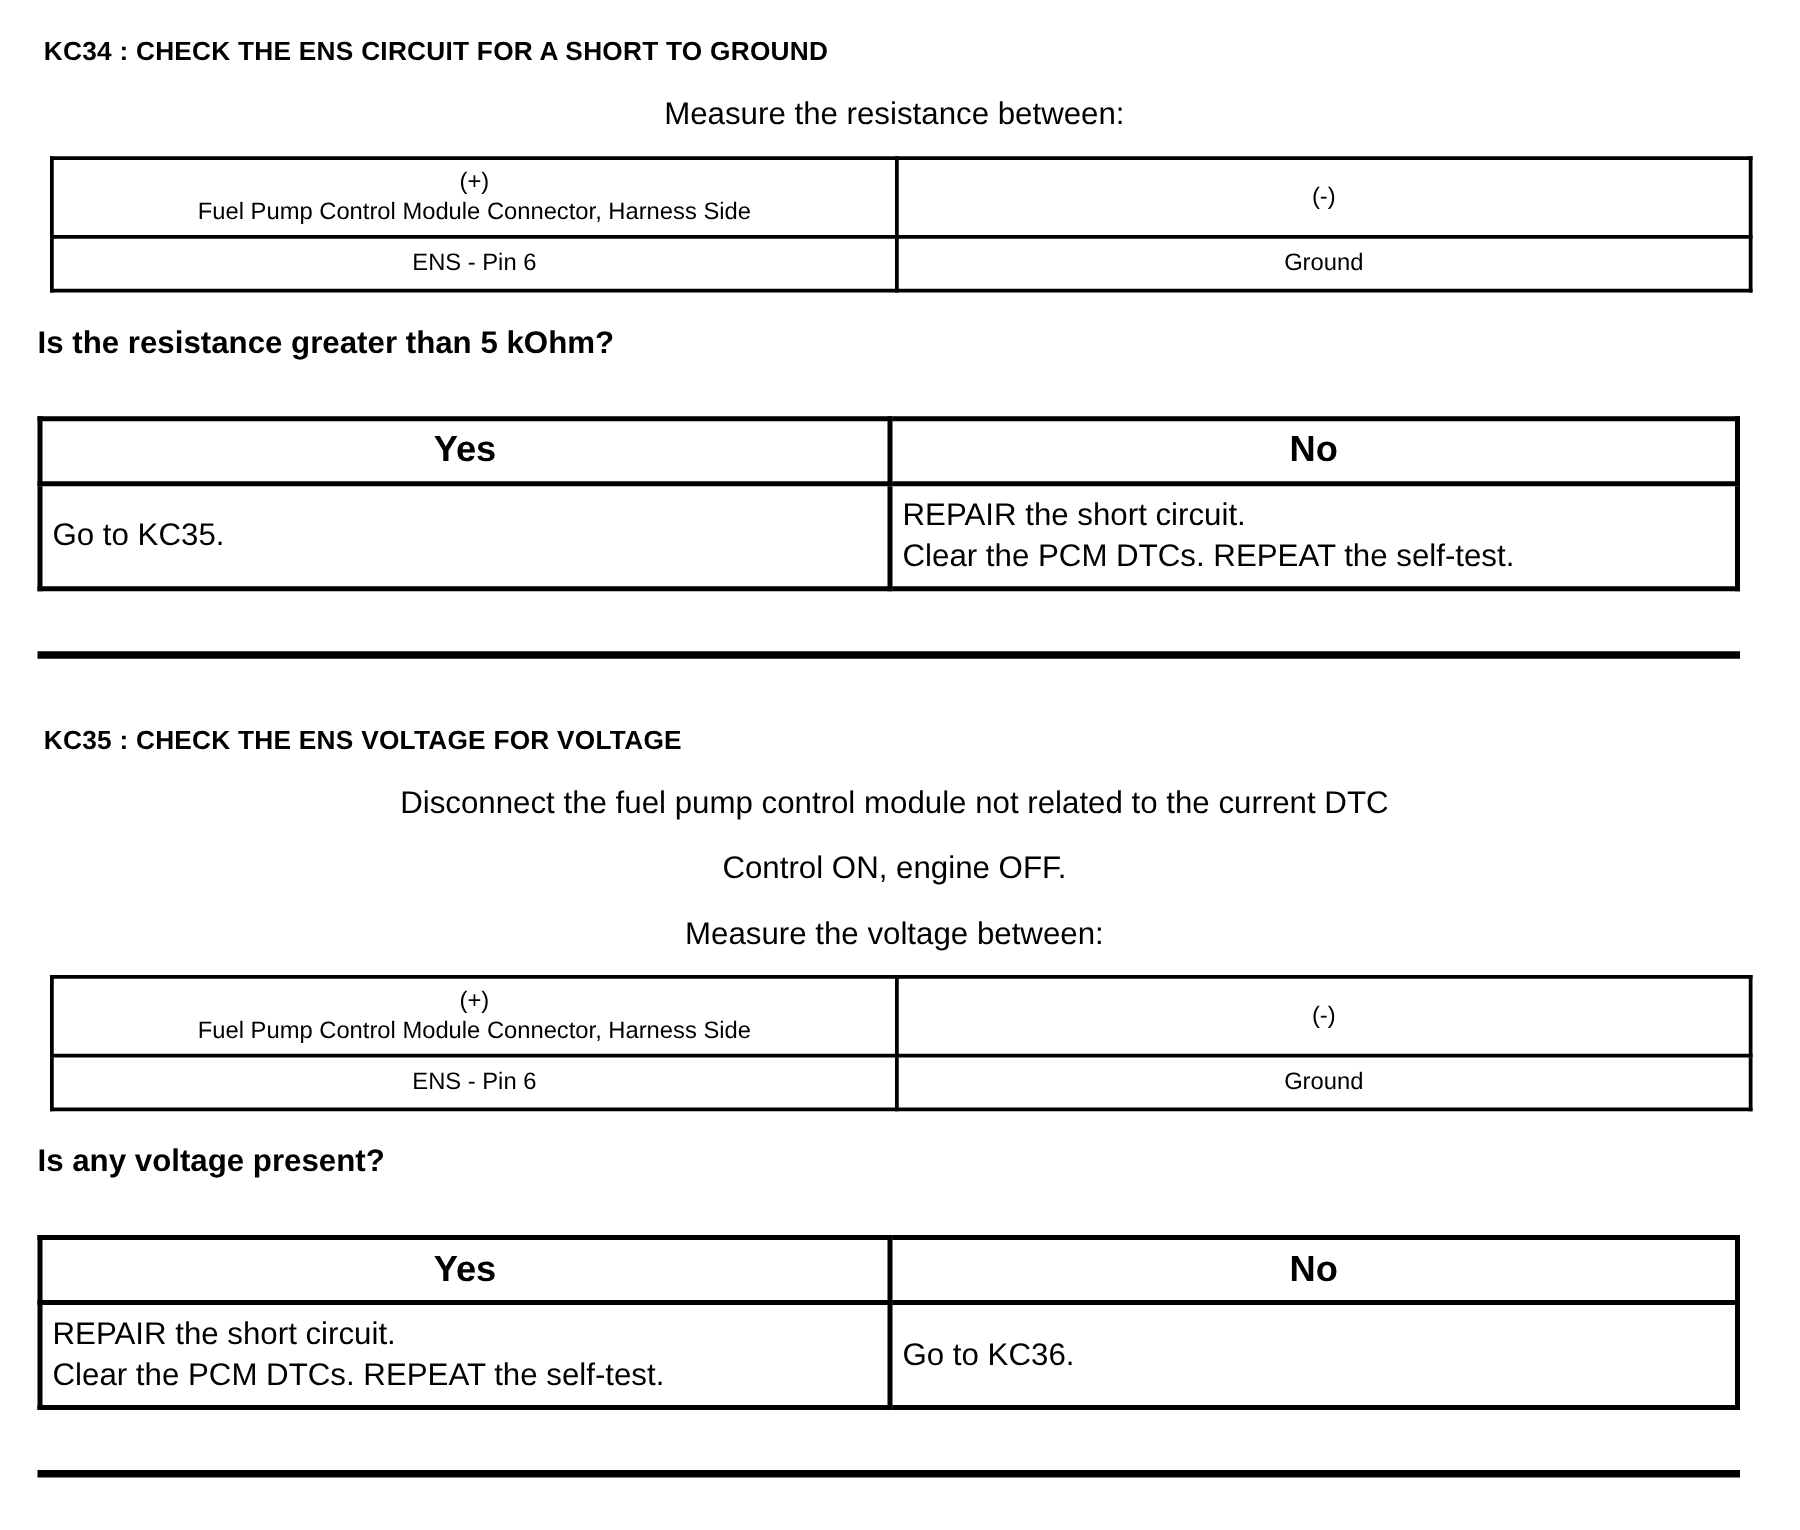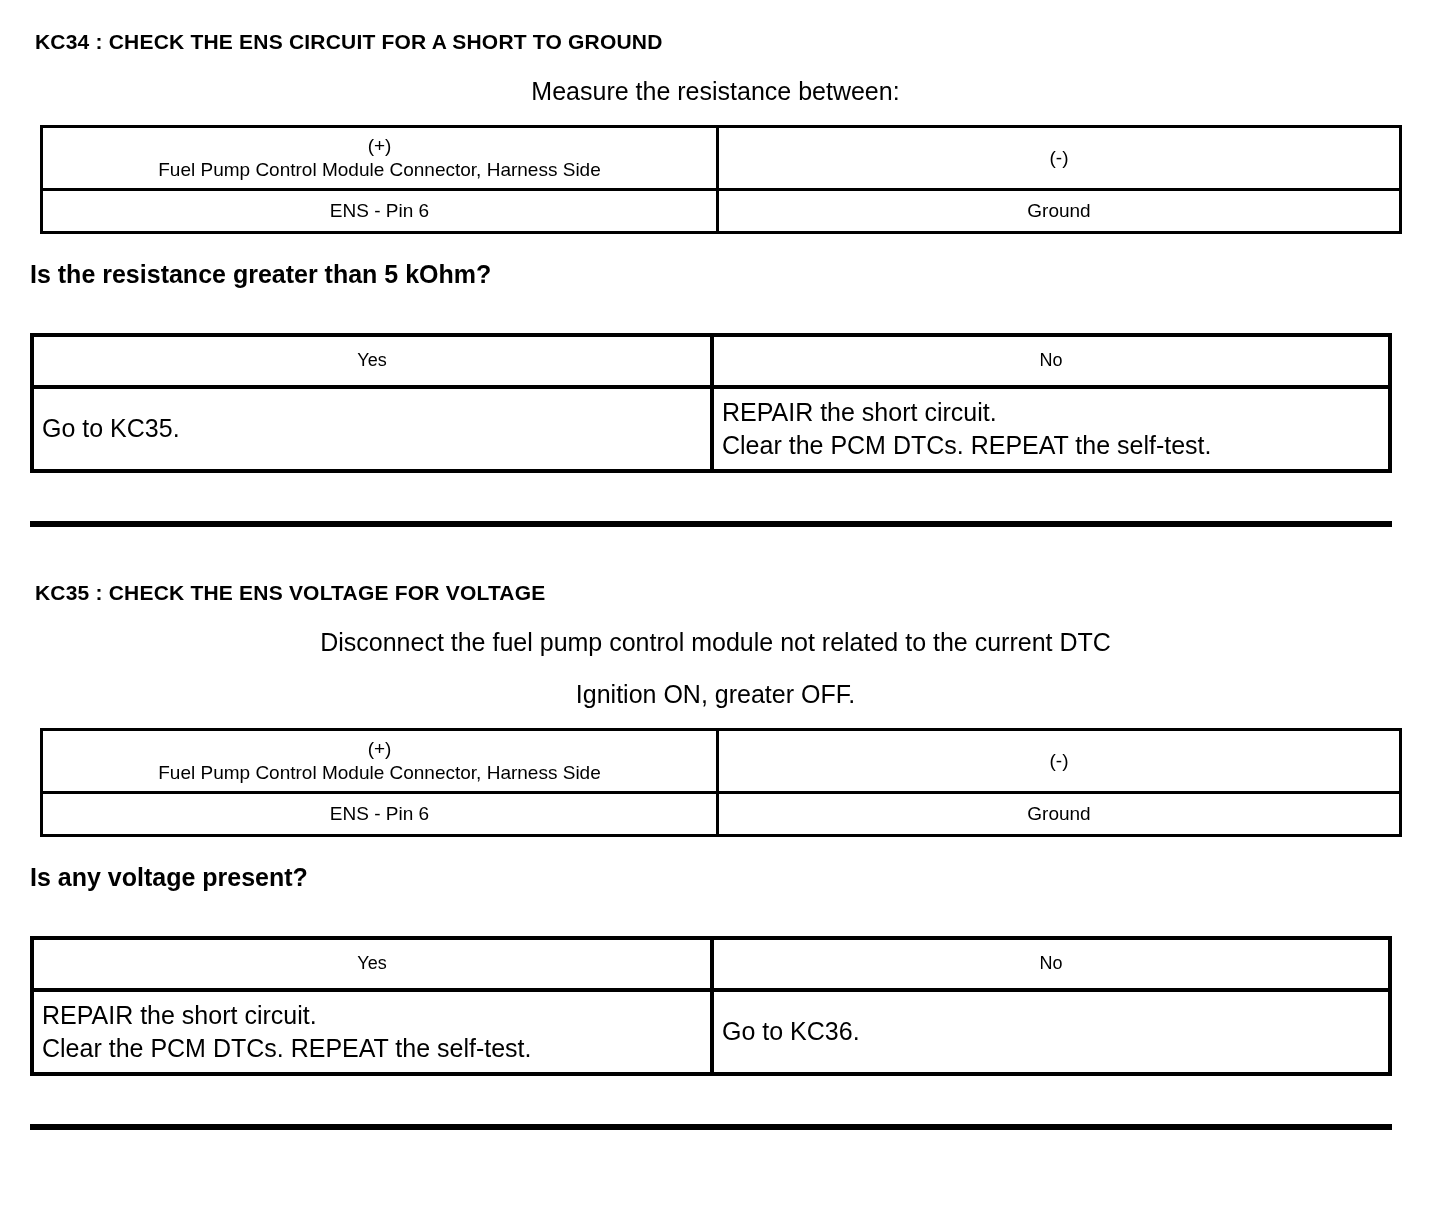--- a/index.html
+++ b/index.html
@@ -78,22 +78,22 @@
     border: 4px solid #000;
   }
   .answer-table td {
     border: 4px solid #000;
     vertical-align: middle;
     padding: 4px 8px;
   }
   .answer-table .col-left { width: 680px; }
   .answer-table .hdr {
     text-align: center;
-    font-size: 18px;
-    font-weight: normal;
+    font-size: 29px;
+    font-weight: bold;
     height: 40px;
   }
   .answer-table .body-cell {
     font-size: 25px;
     height: 72px;
     line-height: 1.32;
   }
   .answer-table .center { text-align: left; }
   .answer-table .left { text-align: left; }
 
@@ -162,22 +162,23 @@
   </div>
 
   <div class="section-gap"></div>
 
   <div>
 
     <div class="step-title">KC35 : CHECK THE ENS VOLTAGE FOR VOLTAGE</div>
 
     <div class="instruction">Disconnect the fuel pump control module not related to the current DTC</div>
 
-    <div class="instruction">Ignition ON, greater OFF.</div>
-
+    <div class="instruction">Control ON, engine OFF.</div>
+
+    <div class="instruction">Measure the voltage between:</div>
 
     <table class="meas-table">
       <colgroup>
           <col class="col-left">
           <col>
         </colgroup>
       <tbody>
         <tr>
           <td class="head-cell">
             <span class="sign">(+)</span>

